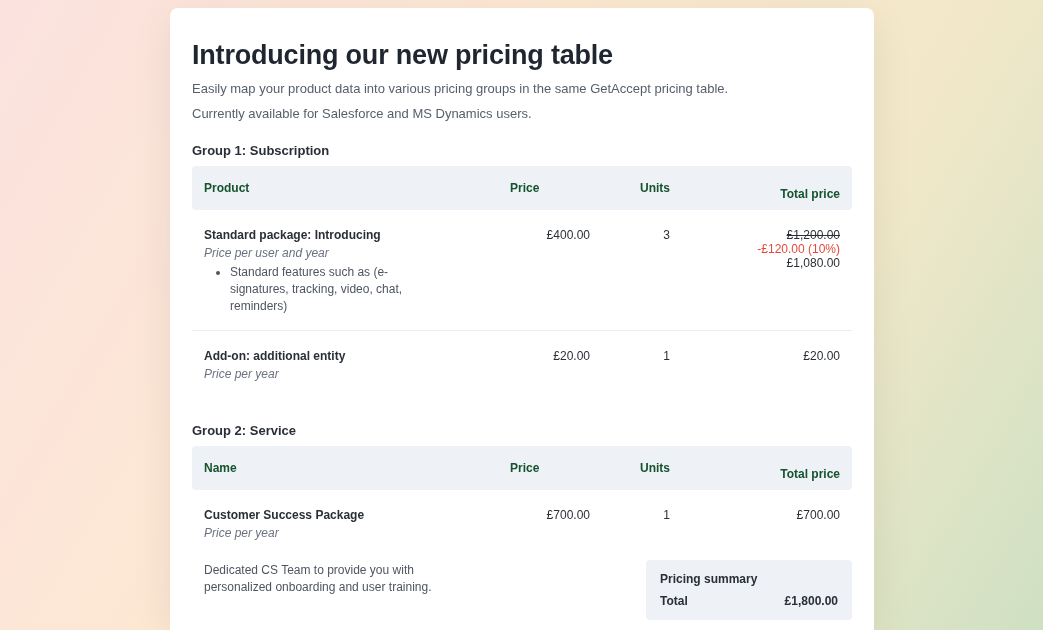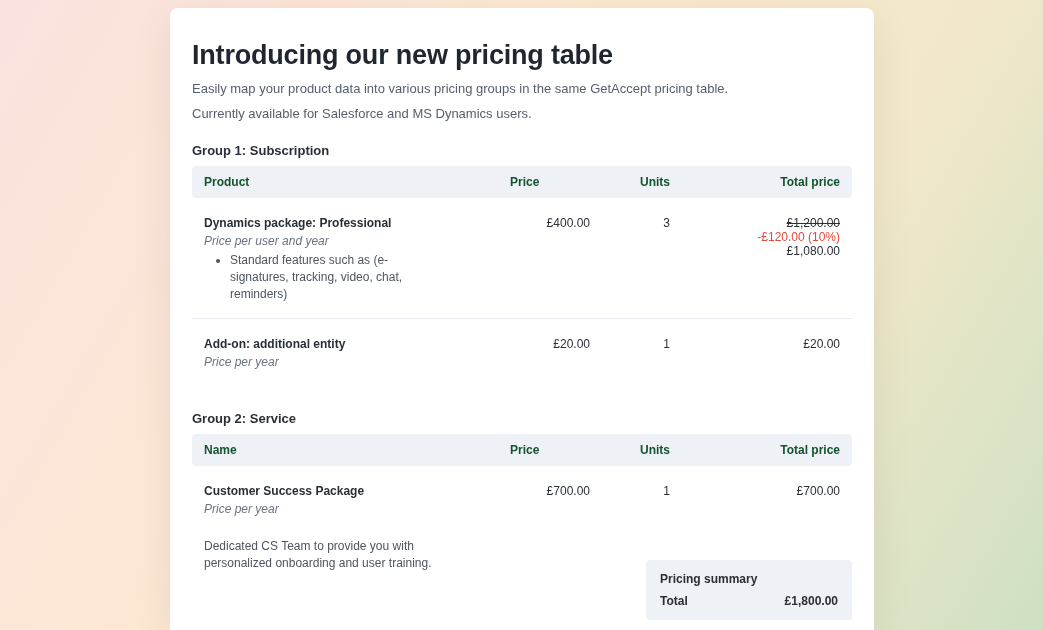--- a/index.html
+++ b/index.html
@@ -46,21 +46,21 @@
     background: #eef1f5;
     border-radius: 4px;
     font-size: 12px;
     font-weight: 700;
     color: #14532d;
     padding: 9px 12px;
   }
   .thead .c1 { flex: 1 1 auto; }
   .thead .c2 { width: 80px; text-align: left; }
   .thead .c3 { width: 80px; text-align: right; }
-  .thead .c4 { width: 170px; text-align: right; }
+  .thead .c4 { width: 170px; text-align: right; margin-top: 12px; }
   .row {
     display: flex;
     padding: 18px 12px 16px 12px;
     border-bottom: 1px solid #e9ecf0;
     font-size: 12px;
   }
   .row.last { border-bottom: none; }
   .row .c1 { flex: 1 1 auto; padding-right: 10px; }
   .row .c2 { width: 80px; text-align: right; color: #2a2f36; }
   .row .c3 { width: 80px; text-align: right; color: #2a2f36; }
@@ -99,21 +99,21 @@
   <div class="group-label">Group 1: Subscription</div>
   <div class="thead">
     <div class="c1">Product</div>
     <div class="c2">Price</div>
     <div class="c3">Units</div>
     <div class="c4">Total price</div>
   </div>
 
   <div class="row">
     <div class="c1">
-      <div class="pname">Dynamics package: Professional</div>
+      <div class="pname">Standard package: Introducing</div>
       <div class="punit">Price per user and year</div>
       <ul class="pdesc">
         <li>Standard features such as (e-signatures, tracking, video, chat, reminders)</li>
       </ul>
     </div>
     <div class="c2">£400.00</div>
     <div class="c3">3</div>
     <div class="c4">
       <div class="strike">£1,200.00</div>
       <div class="discount">-£120.00 (10%)</div>

